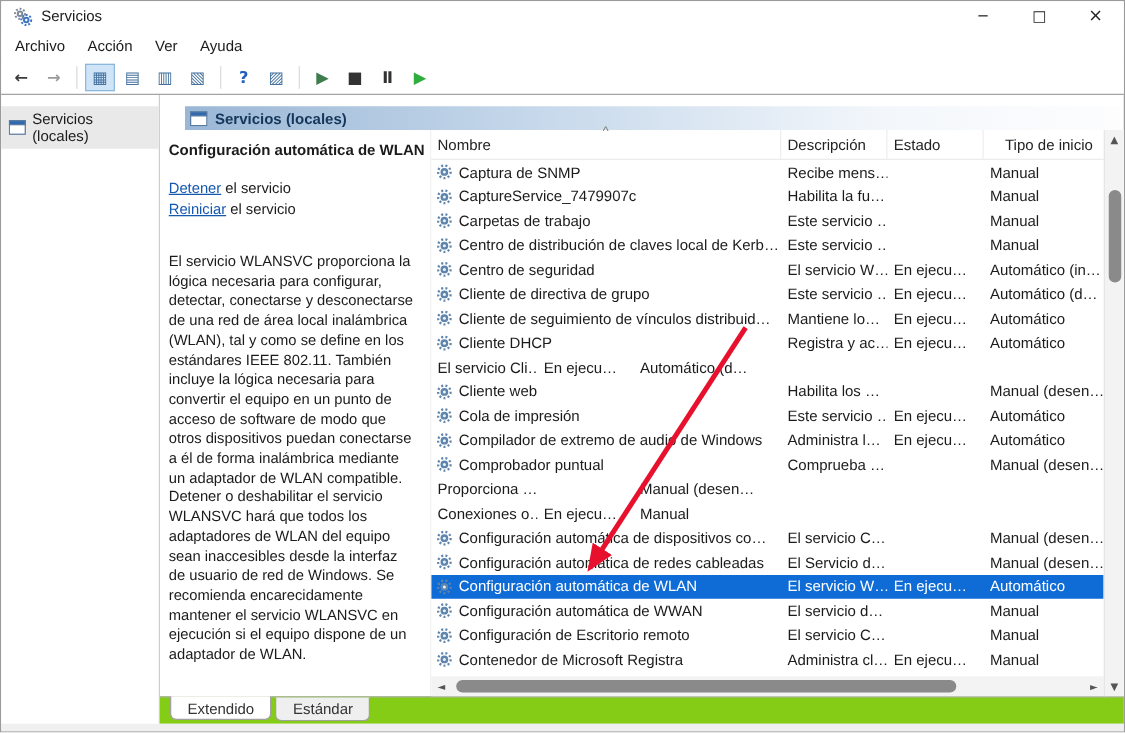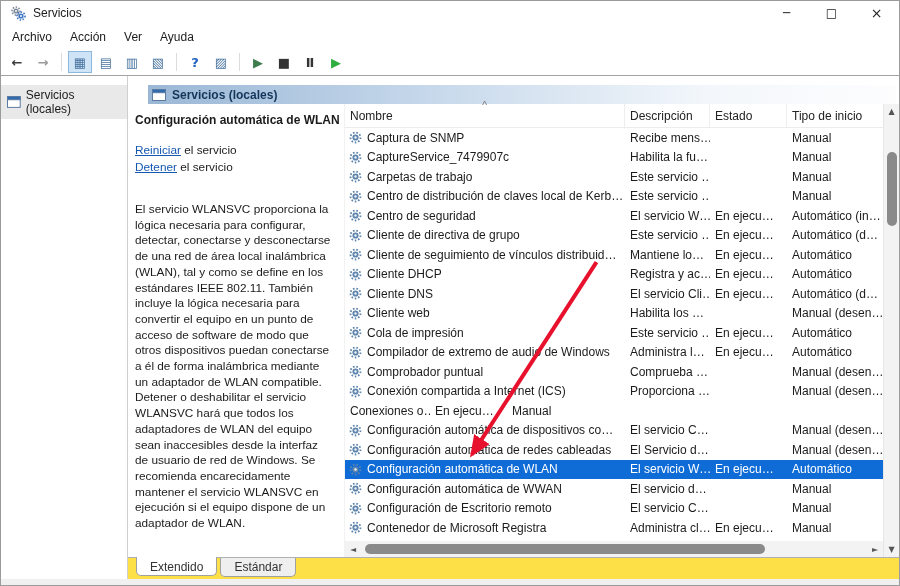--- a/index.html
+++ b/index.html
@@ -41,21 +41,21 @@
   .svc-links { margin-bottom: 28px; }
   .link-line { margin-bottom: 3px; font-size: 11.8px; }
   .link-line a { color: #1558b0; text-decoration: underline; cursor: pointer; }
   .desc-label { font-size: 11.8px; margin-bottom: 1px; }
   .desc { font-size: 11.8px; line-height: 15.7px; }
 
   
   .list { flex: 1; min-width: 0; display: flex; flex-direction: column; border-left: 1px solid #f2f2f2; }
   .list-header { height: 24px; flex: 0 0 auto; display: flex; border-bottom: 1px solid #ececec; }
   .hcell { display: flex; align-items: center; padding-left: 5px; border-right: 1px solid #eee; color: #222; position: relative; }
-  .hcell:last-child { border-right: none; }
+  .hcell:last-child { border-right: none; margin-left: 12px; }
   .c0 { width: 280px; } .c1 { width: 85px; } .c2 { width: 77px; } .c3 { flex: 1; }
   .sort-caret { position: absolute; top: -4px; left: 50%; transform: translateX(-50%); font-size: 10px; color: #777; }
 
   .rows { flex: 1; overflow: hidden; }
   .lrow { display: flex; height: 19.5px; align-items: center; }
   .lrow .c { padding-left: 5px; white-space: nowrap; overflow: hidden; }
   .lrow .c.c0 { display: flex; align-items: center; gap: 5px; padding-left: 4px; }
   .lrow.sel { background: #0f6cd6; color: #fff; }
   .gear { flex: 0 0 auto; }
 
@@ -64,21 +64,21 @@
   .harrow { width: 16px; text-align: center; font-size: 8px; color: #555; font-family: "DejaVu Sans", sans-serif; }
   .hthumb { position: absolute; left: 20px; width: 400px; top: 3px; height: 10px; background: #8a8a8a; border-radius: 5px; }
 
   
   .vscroll { width: 16px; flex: 0 0 auto; background: #f3f3f3; border-left: 1px solid #e6e6e6; position: relative; }
   .varrow { position: absolute; left: 0; width: 15px; text-align: center; font-size: 8px; color: #555; font-family: "DejaVu Sans", sans-serif; }
   .varrow.up { top: 3px; } .varrow.down { bottom: 3px; }
   .vthumb { position: absolute; left: 3px; width: 10px; top: 48px; height: 74px; background: #8a8a8a; border-radius: 5px; }
 
   
-  .tabsbar { height: 22px; flex: 0 0 auto; background: #fde047; border-top: 1px solid #b0b0b0; display: flex; padding-left: 8px; }
+  .tabsbar { height: 22px; flex: 0 0 auto; background: #84cc16; border-top: 1px solid #b0b0b0; display: flex; padding-left: 8px; }
   .tab { height: 19px; padding: 2px 13px 3px; border: 1px solid #a0a0a0; border-top: none; background: #efefef; margin-right: 3px; border-radius: 0 0 5px 5px; color: #333; }
   .tab.active { background: #fff; margin-top: -1px; padding-top: 3px; }
 
   .bottom-strip { height: 6px; flex: 0 0 auto; background: #f0f0f0; }
 
   
   .arrow-overlay { position: absolute; inset: 0; width: 100%; height: 100%; pointer-events: none; z-index: 10; }
 </style>
 </head>
 <body>
@@ -172,24 +172,24 @@
         </svg>
         <span>Servicios (locales)</span>
       </div>
 
       <div class="content-body">
 
         <div class="extended">
           <div class="svc-title">Configuración automática de WLAN</div>
           <div class="svc-links">
             <div class="link-line">
-              <a>Reiniciar</a><span> el servicio</span>
+              <a>Detener</a><span> el servicio</span>
             </div>
             <div class="link-line">
-              <a>Detener</a><span> el servicio</span>
+              <a>Reiniciar</a><span> el servicio</span>
             </div>
           </div>
           <div class="desc">El servicio WLANSVC proporciona la lógica necesaria para configurar, detectar, conectarse y desconectarse de una red de área local inalámbrica (WLAN), tal y como se define en los estándares IEEE 802.11. También incluye la lógica necesaria para convertir el equipo en un punto de acceso de software de modo que otros dispositivos puedan conectarse a él de forma inalámbrica mediante un adaptador de WLAN compatible. Detener o deshabilitar el servicio WLANSVC hará que todos los adaptadores de WLAN del equipo sean inaccesibles desde la interfaz de usuario de red de Windows. Se recomienda encarecidamente mantener el servicio WLANSVC en ejecución si el equipo dispone de un adaptador de WLAN.</div>
         </div>
 
         <div class="list">
           <div class="list-header">
               <div class="hcell c0">
                 <span>Nombre</span>
                 <span class="sort-caret">^</span>
@@ -303,28 +303,20 @@
                     <circle cx="6.5" cy="6.5" r="3.1" fill="#5f85ad"></circle>
                     <circle cx="6.5" cy="6.5" r="1.2" fill="#eef3f8"></circle>
                   </svg>
                   <span class="nm">Cliente DHCP</span>
                 </div>
                 <div class="c c1">Registra y ac…</div>
                 <div class="c c2">En ejecu…</div>
                 <div class="c c3">Automático</div>
               </div>
               <div class="lrow">
-                <div class="c c0">
-                  <svg class="gear" width="13" height="13" viewBox="0 0 13 13">
-                    <circle cx="6.5" cy="6.5" r="5" fill="none" stroke="#5f85ad" stroke-width="1.8" stroke-dasharray="1.6 1.8"></circle>
-                    <circle cx="6.5" cy="6.5" r="3.1" fill="#5f85ad"></circle>
-                    <circle cx="6.5" cy="6.5" r="1.2" fill="#eef3f8"></circle>
-                  </svg>
-                  <span class="nm">Cliente DNS</span>
-                </div>
                 <div class="c c1">El servicio Cli…</div>
                 <div class="c c2">En ejecu…</div>
                 <div class="c c3">Automático (d…</div>
               </div>
               <div class="lrow">
                 <div class="c c0">
                   <svg class="gear" width="13" height="13" viewBox="0 0 13 13">
                     <circle cx="6.5" cy="6.5" r="5" fill="none" stroke="#5f85ad" stroke-width="1.8" stroke-dasharray="1.6 1.8"></circle>
                     <circle cx="6.5" cy="6.5" r="3.1" fill="#5f85ad"></circle>
                     <circle cx="6.5" cy="6.5" r="1.2" fill="#eef3f8"></circle>
@@ -368,28 +360,20 @@
                     <circle cx="6.5" cy="6.5" r="3.1" fill="#5f85ad"></circle>
                     <circle cx="6.5" cy="6.5" r="1.2" fill="#eef3f8"></circle>
                   </svg>
                   <span class="nm">Comprobador puntual</span>
                 </div>
                 <div class="c c1">Comprueba …</div>
                 <div class="c c2"></div>
                 <div class="c c3">Manual (desen…</div>
               </div>
               <div class="lrow">
-                <div class="c c0">
-                  <svg class="gear" width="13" height="13" viewBox="0 0 13 13">
-                    <circle cx="6.5" cy="6.5" r="5" fill="none" stroke="#5f85ad" stroke-width="1.8" stroke-dasharray="1.6 1.8"></circle>
-                    <circle cx="6.5" cy="6.5" r="3.1" fill="#5f85ad"></circle>
-                    <circle cx="6.5" cy="6.5" r="1.2" fill="#eef3f8"></circle>
-                  </svg>
-                  <span class="nm">Conexión compartida a Internet (ICS)</span>
-                </div>
                 <div class="c c1">Proporciona …</div>
                 <div class="c c2"></div>
                 <div class="c c3">Manual (desen…</div>
               </div>
               <div class="lrow">
                 <div class="c c1">Conexiones o…</div>
                 <div class="c c2">En ejecu…</div>
                 <div class="c c3">Manual</div>
               </div>
               <div class="lrow">

